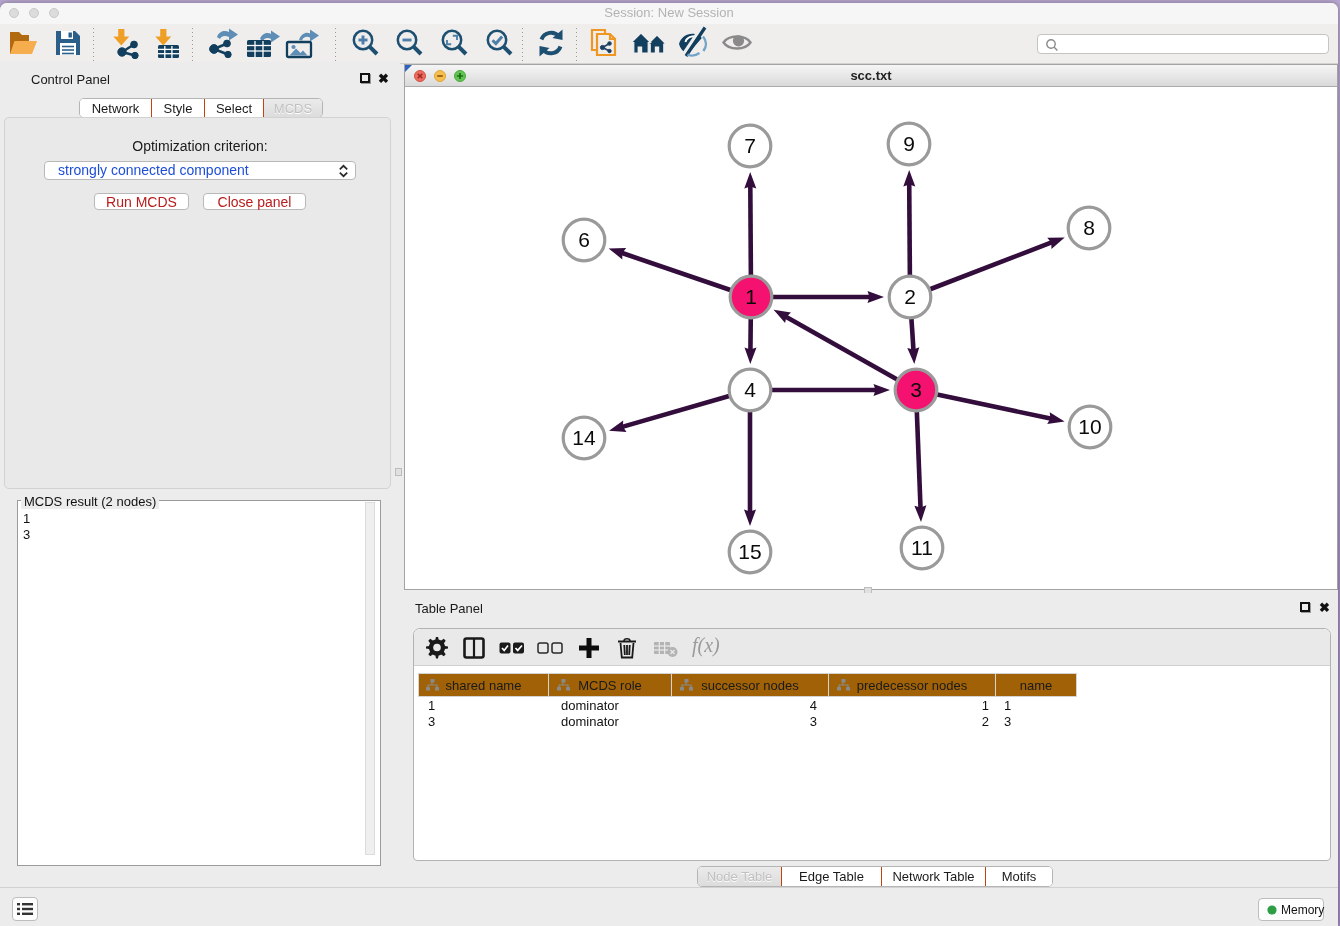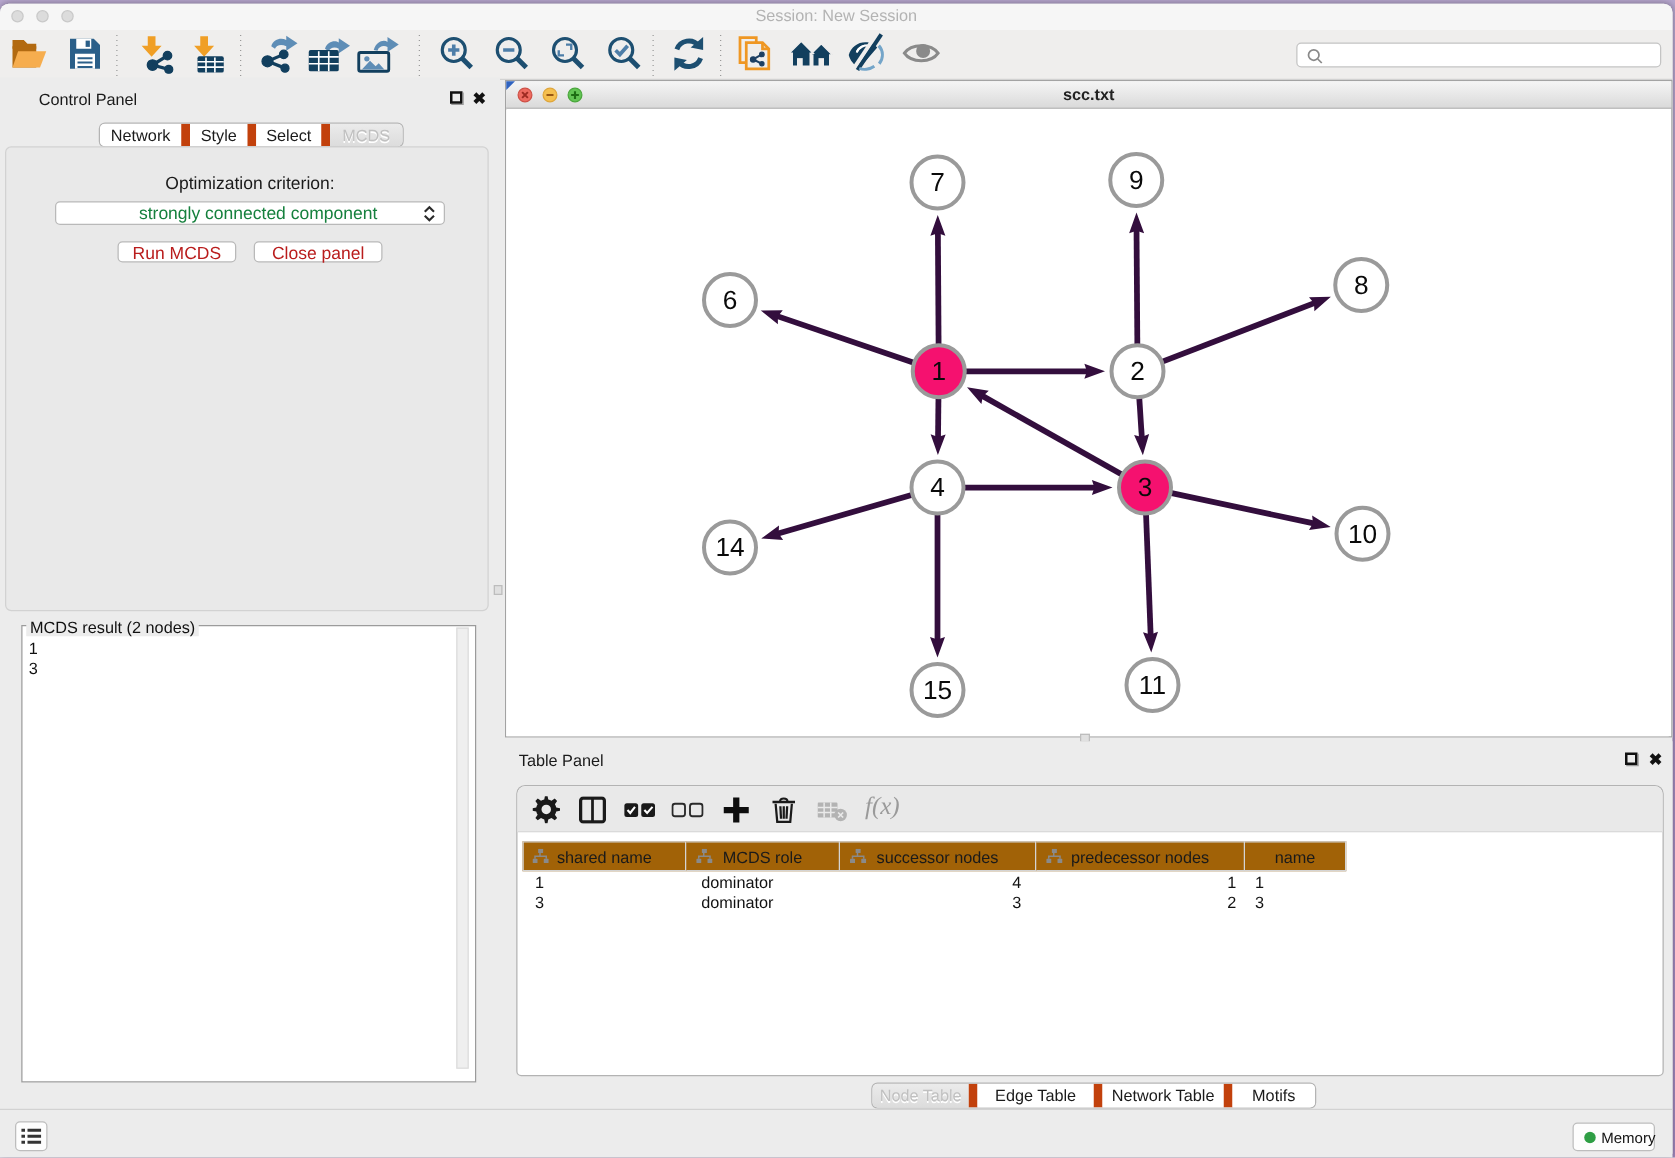--- a/index.html
+++ b/index.html
@@ -18,26 +18,26 @@
 .ticon { position:absolute; top:1px; width:36px; height:36px; display:flex; align-items:center; justify-content:center; }
 .search { position:absolute; left:1037px; top:10px; width:292px; height:20px; background:#fff; border:1px solid #c4c4c4; border-radius:4px; }
 
 
 .cpanel { position:absolute; left:0; top:59px; width:400px; height:825px; background:#ececec; }
 .paneltitle { font-size:13px; color:#1a1a1a; }
 .winbtn-sq { position:absolute; width:10px; height:10px; border:2px solid #111; box-shadow:1px 1px 0 #9a9a9a; }
 .winbtn-x { position:absolute; font-size:12px; font-weight:bold; color:#111; line-height:9px; }
 
 .tabseg { position:absolute; display:flex; height:20px; border:1px solid #b4b4b4; border-radius:5px; overflow:hidden; background:#fff; }
-.tabseg .seg { height:100%; display:flex; align-items:center; justify-content:center; font-size:13px; color:#1a1a1a; border-right:7px solid #c2410c; background:#fff; }
+.tabseg .seg { height:100%; display:flex; align-items:center; justify-content:center; font-size:13px; color:#1a1a1a; border-right:1px solid #c2410c; background:#fff; }
 .tabseg .seg:last-child { border-right:none; }
 .tabseg .seg.sel { background:linear-gradient(#ebebeb,#dcdcdc); color:#c0c0c0; text-shadow:0 1px 0 #fff;text-align:center; }
 
 .tabpane { position:absolute; left:4px; top:117px; width:387px; height:372px; background:#e9e9e9; border:1px solid #d2d2d2; border-radius:5px; }
-.combo { position:absolute; left:44px; top:161px; width:312px; height:19px; background:#fff; border:1px solid #b9b9b9; border-radius:4px; font-size:14px; color:#15803d; line-height:17px; padding-left:13px;text-align:center; }
+.combo { position:absolute; left:44px; top:161px; width:312px; height:19px; background:#fff; border:1px solid #b9b9b9; border-radius:4px; font-size:14px; color:#1d4ed8; line-height:17px; padding-left:13px; }
 .btn { position:absolute; height:17px; background:#fff; border:1px solid #b9b9b9; border-radius:4px; font-size:14px; color:#b91c1c; text-align:center; line-height:16px; }
 
 .fieldset { position:absolute; left:17px; top:500px; width:364px; height:366px; border:1px solid #9b9b9b; background:#fff;padding-left:16px; }
 .legend { position:absolute; left:3px; top:-7px; background:#ececec; padding:0 3px; font-size:13px; color:#111; }
 
 
 .netwin { position:absolute; left:404px; top:61px; width:934px; height:526px; background:#fff; border:1px solid #a3a3a3; }
 .nettitle { position:absolute; left:0; top:0; width:100%; height:22px; background:linear-gradient(#f5f5f5,#dadada); border-bottom:1px solid #ababab; }
 .mac { position:absolute; top:5px; width:12px; height:12px; border-radius:50%; }
 .mac svg { display:block; margin:0 auto; }

